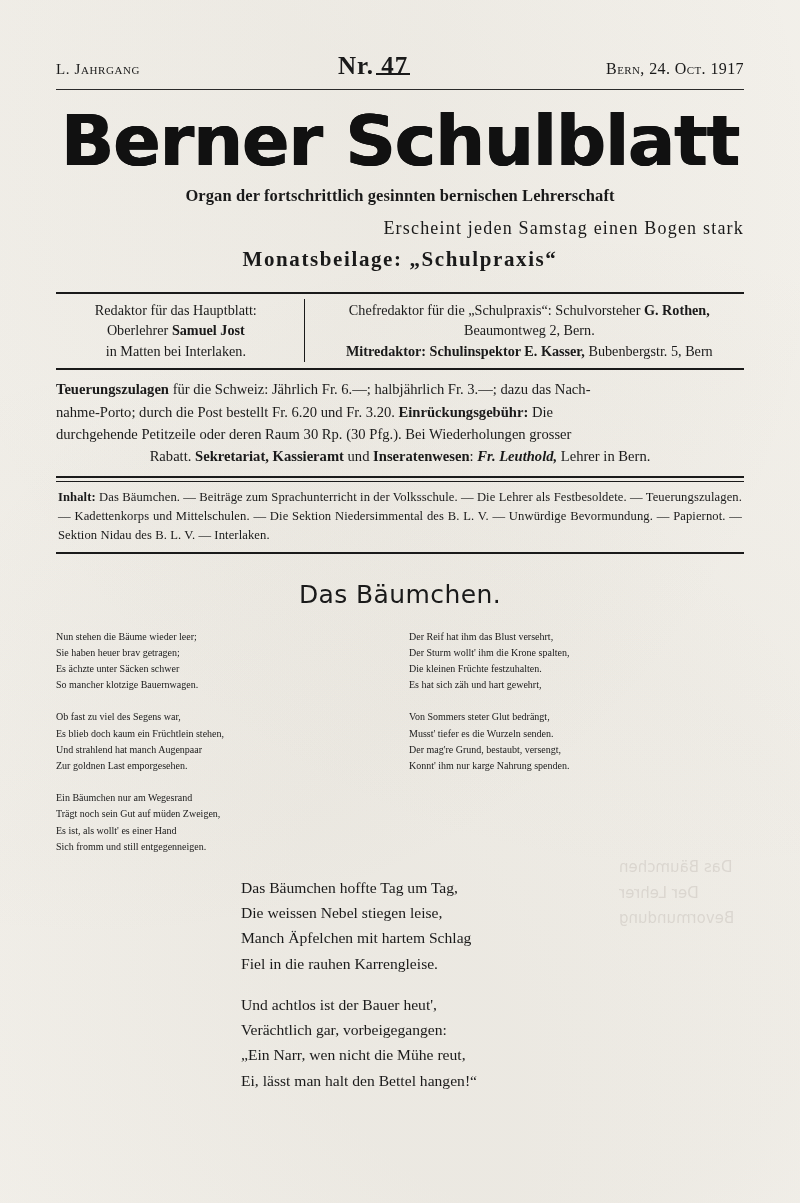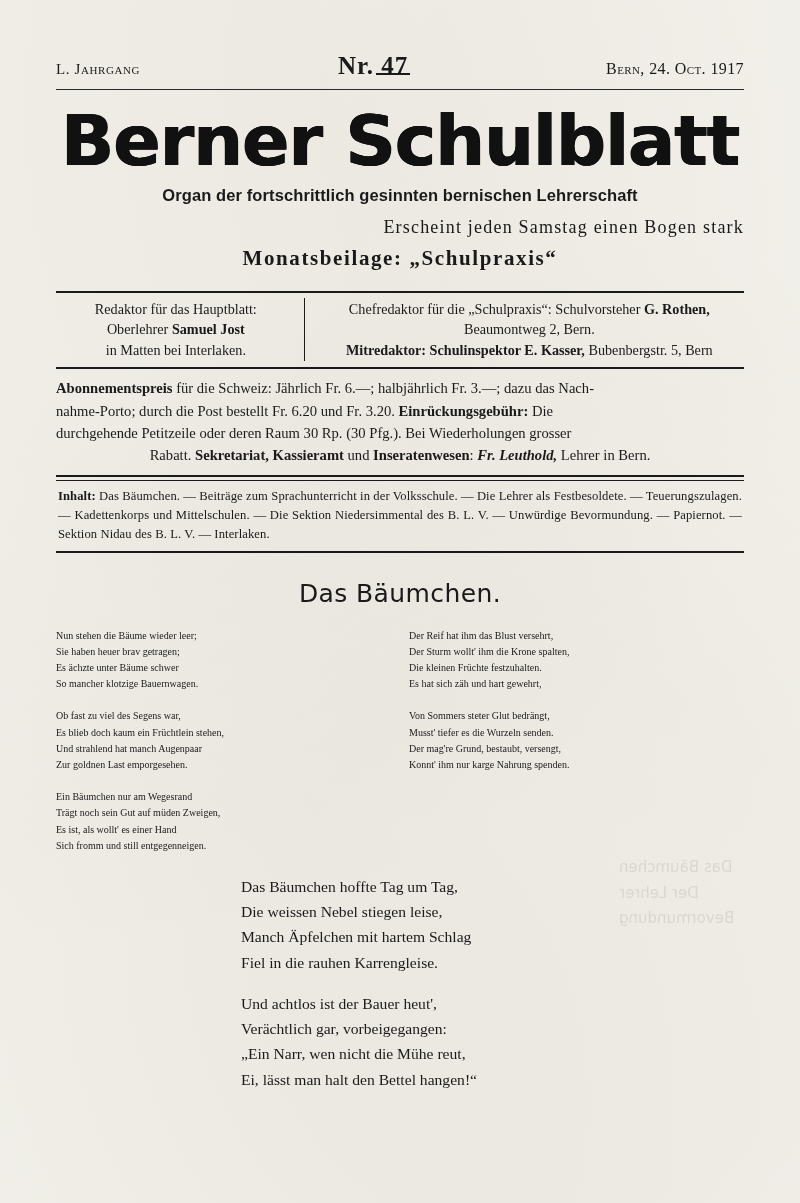--- a/index.html
+++ b/index.html
@@ -82,21 +82,21 @@
     font-size: 70px;
     line-height: 1.08;
     letter-spacing: -1px;
     margin: 14px 0 6px 0;
     color: #111;
     text-shadow: 0.6px 0 0 #111, -0.4px 0 0 #111;
   }
 
   .sub1 {
     text-align: center;
-    font-family: Liberation Sans, sans-serif;
+    font-family: Liberation Serif, serif;
     font-weight: bold;
     font-size: 16.5px;
     letter-spacing: .1px;
     margin-top: 2px;
   }
   .sub2 {
     text-align: right;
     font-family: "Liberation Serif", serif;
     font-size: 18px;
     letter-spacing: 1.2px;
@@ -249,21 +249,21 @@
           <div>Beaumontweg 2, Bern.</div>
           <div>
             <span class="b">Mitredaktor: Schulinspektor </span><span class="b">E. Kasser,</span><span> Bubenbergstr. 5, Bern</span>
           </div>
         </div>
       </div>
     </div>
 
     <div class="price">
       <div>
-        <span class="em">Abonnementspreis</span><span> für die Schweiz: Jährlich Fr. 6.—; halbjährlich Fr. 3.—; dazu das Nach-</span>
+        <span class="em">Teuerungszulagen</span><span> für die Schweiz: Jährlich Fr. 6.—; halbjährlich Fr. 3.—; dazu das Nach-</span>
       </div>
       <div>
         <span>nahme-Porto; durch die Post bestellt Fr. 6.20 und Fr. 3.20. </span><span class="em">Einrückungsgebühr:</span><span> Die</span>
       </div>
       <div>durchgehende Petitzeile oder deren Raum 30 Rp. (30 Pfg.). Bei Wiederholungen grosser</div>
       <div class="price-last">
         <span>Rabatt. </span><span class="em">Sekretariat, Kassieramt</span><span> und </span><span class="em">Inseratenwesen</span><span>: </span><span class="it">Fr. Leuthold,</span><span> Lehrer in Bern.</span>
       </div>
     </div>
 
@@ -271,21 +271,21 @@
       <span class="lead">Inhalt:</span><span> Das Bäumchen. — Beiträge zum Sprachunterricht in der Volksschule. — Die Lehrer als Festbesoldete. — Teuerungszulagen. — Kadettenkorps und Mittelschulen. — Die Sektion Niedersimmental des B. L. V. — Unwürdige Bevormundung. — Papiernot. — Sektion Nidau des B. L. V. — Interlaken.</span>
     </div>
 
     <div class="poem-title">Das Bäumchen.</div>
 
     <div class="cols">
       <div class="col">
         <div class="stanza">
           <div>Nun stehen die Bäume wieder leer;</div>
           <div>Sie haben heuer brav getragen;</div>
-          <div>Es ächzte unter Bäume schwer</div>
+          <div>Es ächzte unter Säcken schwer</div>
           <div>So mancher klotzige Bauernwagen.</div>
         </div>
         <div class="stanza">
           <div>Ob fast zu viel des Segens war,</div>
           <div>Es blieb doch kaum ein Früchtlein stehen,</div>
           <div>Und strahlend hat manch Augenpaar</div>
           <div>Zur goldnen Last emporgesehen.</div>
         </div>
         <div class="stanza">
           <div>Ein Bäumchen nur am Wegesrand</div>

